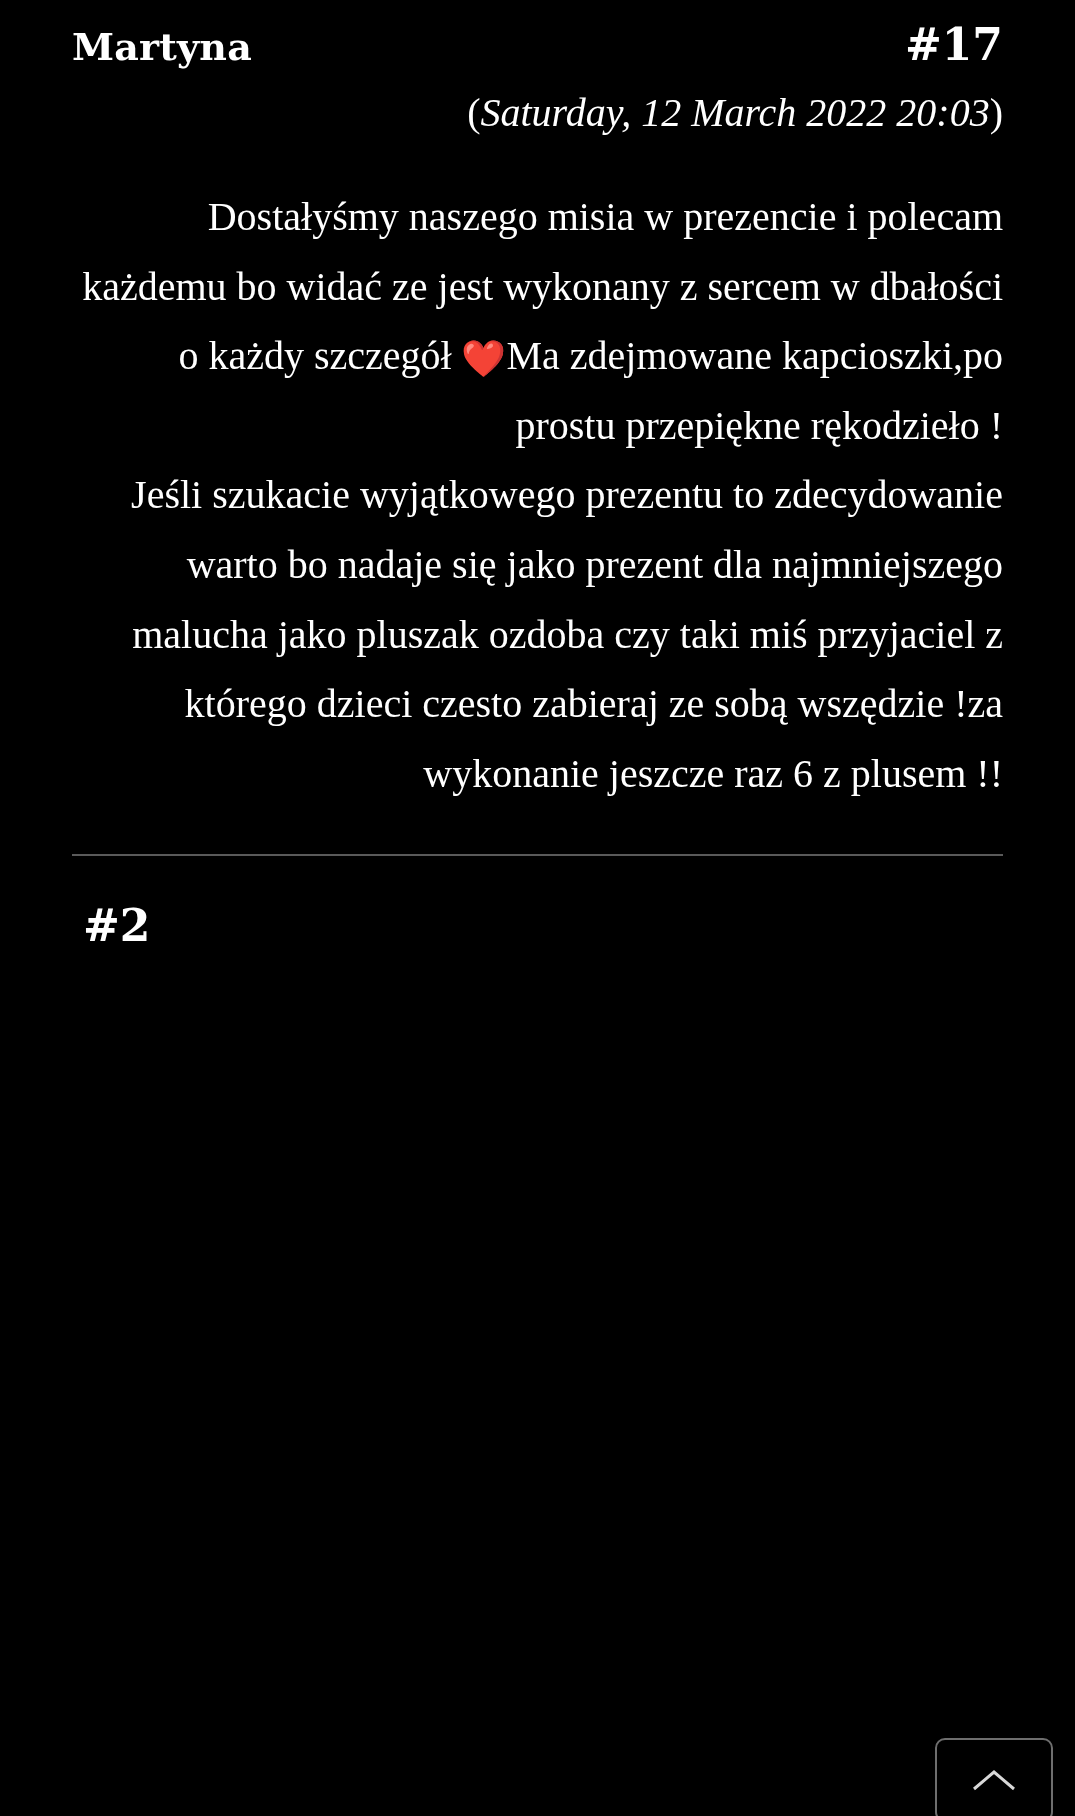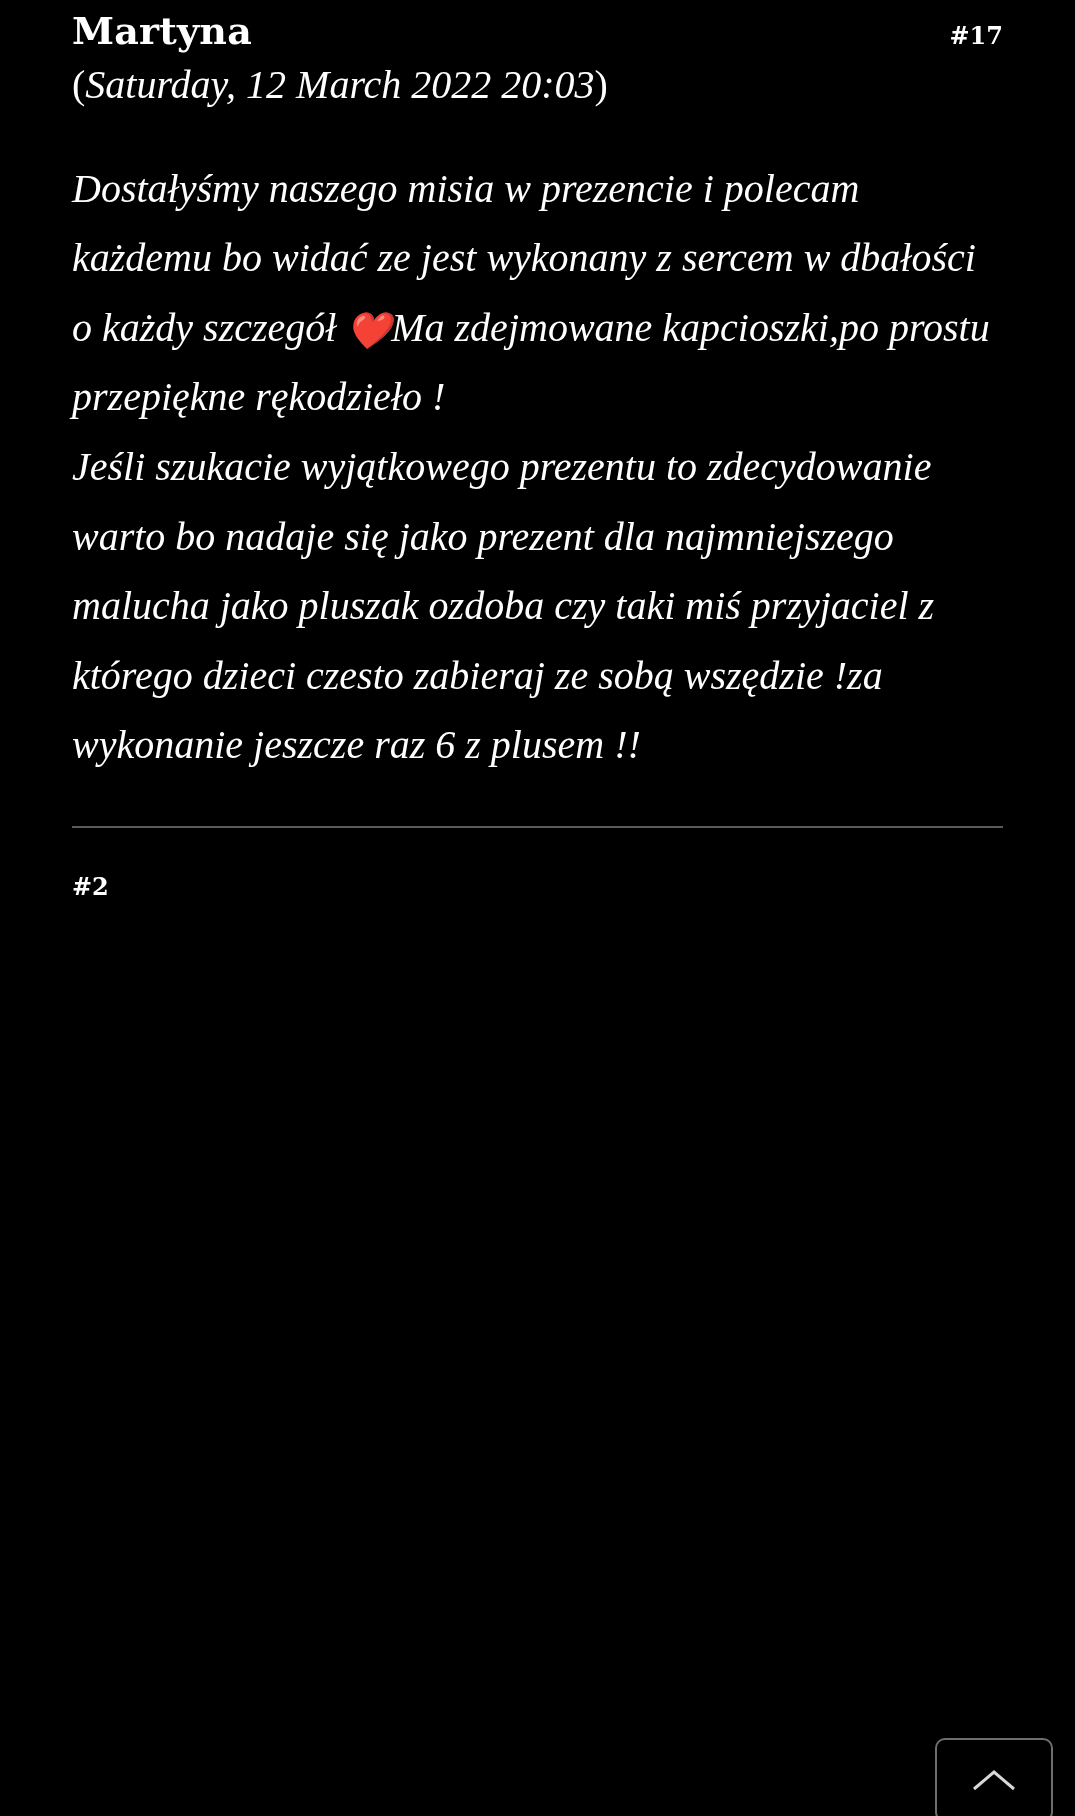--- a/index.html
+++ b/index.html
@@ -13,21 +13,22 @@
   body {
     font-family: "Liberation Serif", serif;
     color: #ffffff;
   }
   .page {
     position: relative;
     width: 1075px;
     height: 1816px;
     background: #000000;
     box-sizing: border-box;
-    padding: 0 72px;
+    padding: 11px 72px;
+    text-align: right;
   }
   .entry {
     padding-top: 8px;
   }
   .entry-header {
     display: flex;
     align-items: baseline;
     justify-content: space-between;
     width: 100%;
   }
@@ -35,44 +36,44 @@
     font-family: "DejaVu Serif", serif;
     font-weight: bold;
     font-size: 38px;
     letter-spacing: 0.2px;
     line-height: 1.2;
     color: #ffffff;
   }
   .entry-number {
     font-family: "DejaVu Serif", serif;
     font-weight: bold;
-    font-size: 24px;
+    font-size: 44px;
     color: #ffffff;
     white-space: nowrap;
+    margin-left: 11px;
   }
   .entry-date {
     font-size: 40px;
     line-height: 1.35;
-    margin-top: 4px;
+    margin-top: 16px;
     color: #ffffff;
   }
   .entry-date .paren {
     font-style: normal;
   }
   .entry-date .date-text {
     font-style: italic;
   }
   .entry-body {
     font-size: 40px;
     line-height: 1.74;
     margin-top: 42px;
     color: #ffffff;
     white-space: pre-wrap;
     word-wrap: break-word;
-    font-style: italic;
   }
   .heart {
     font-size: 36px;
     vertical-align: -2px;
   }
   .separator {
     border: none;
     border-top: 2px solid #5a5a5a;
     margin: 46px 0 0 0;
     width: 100%;

